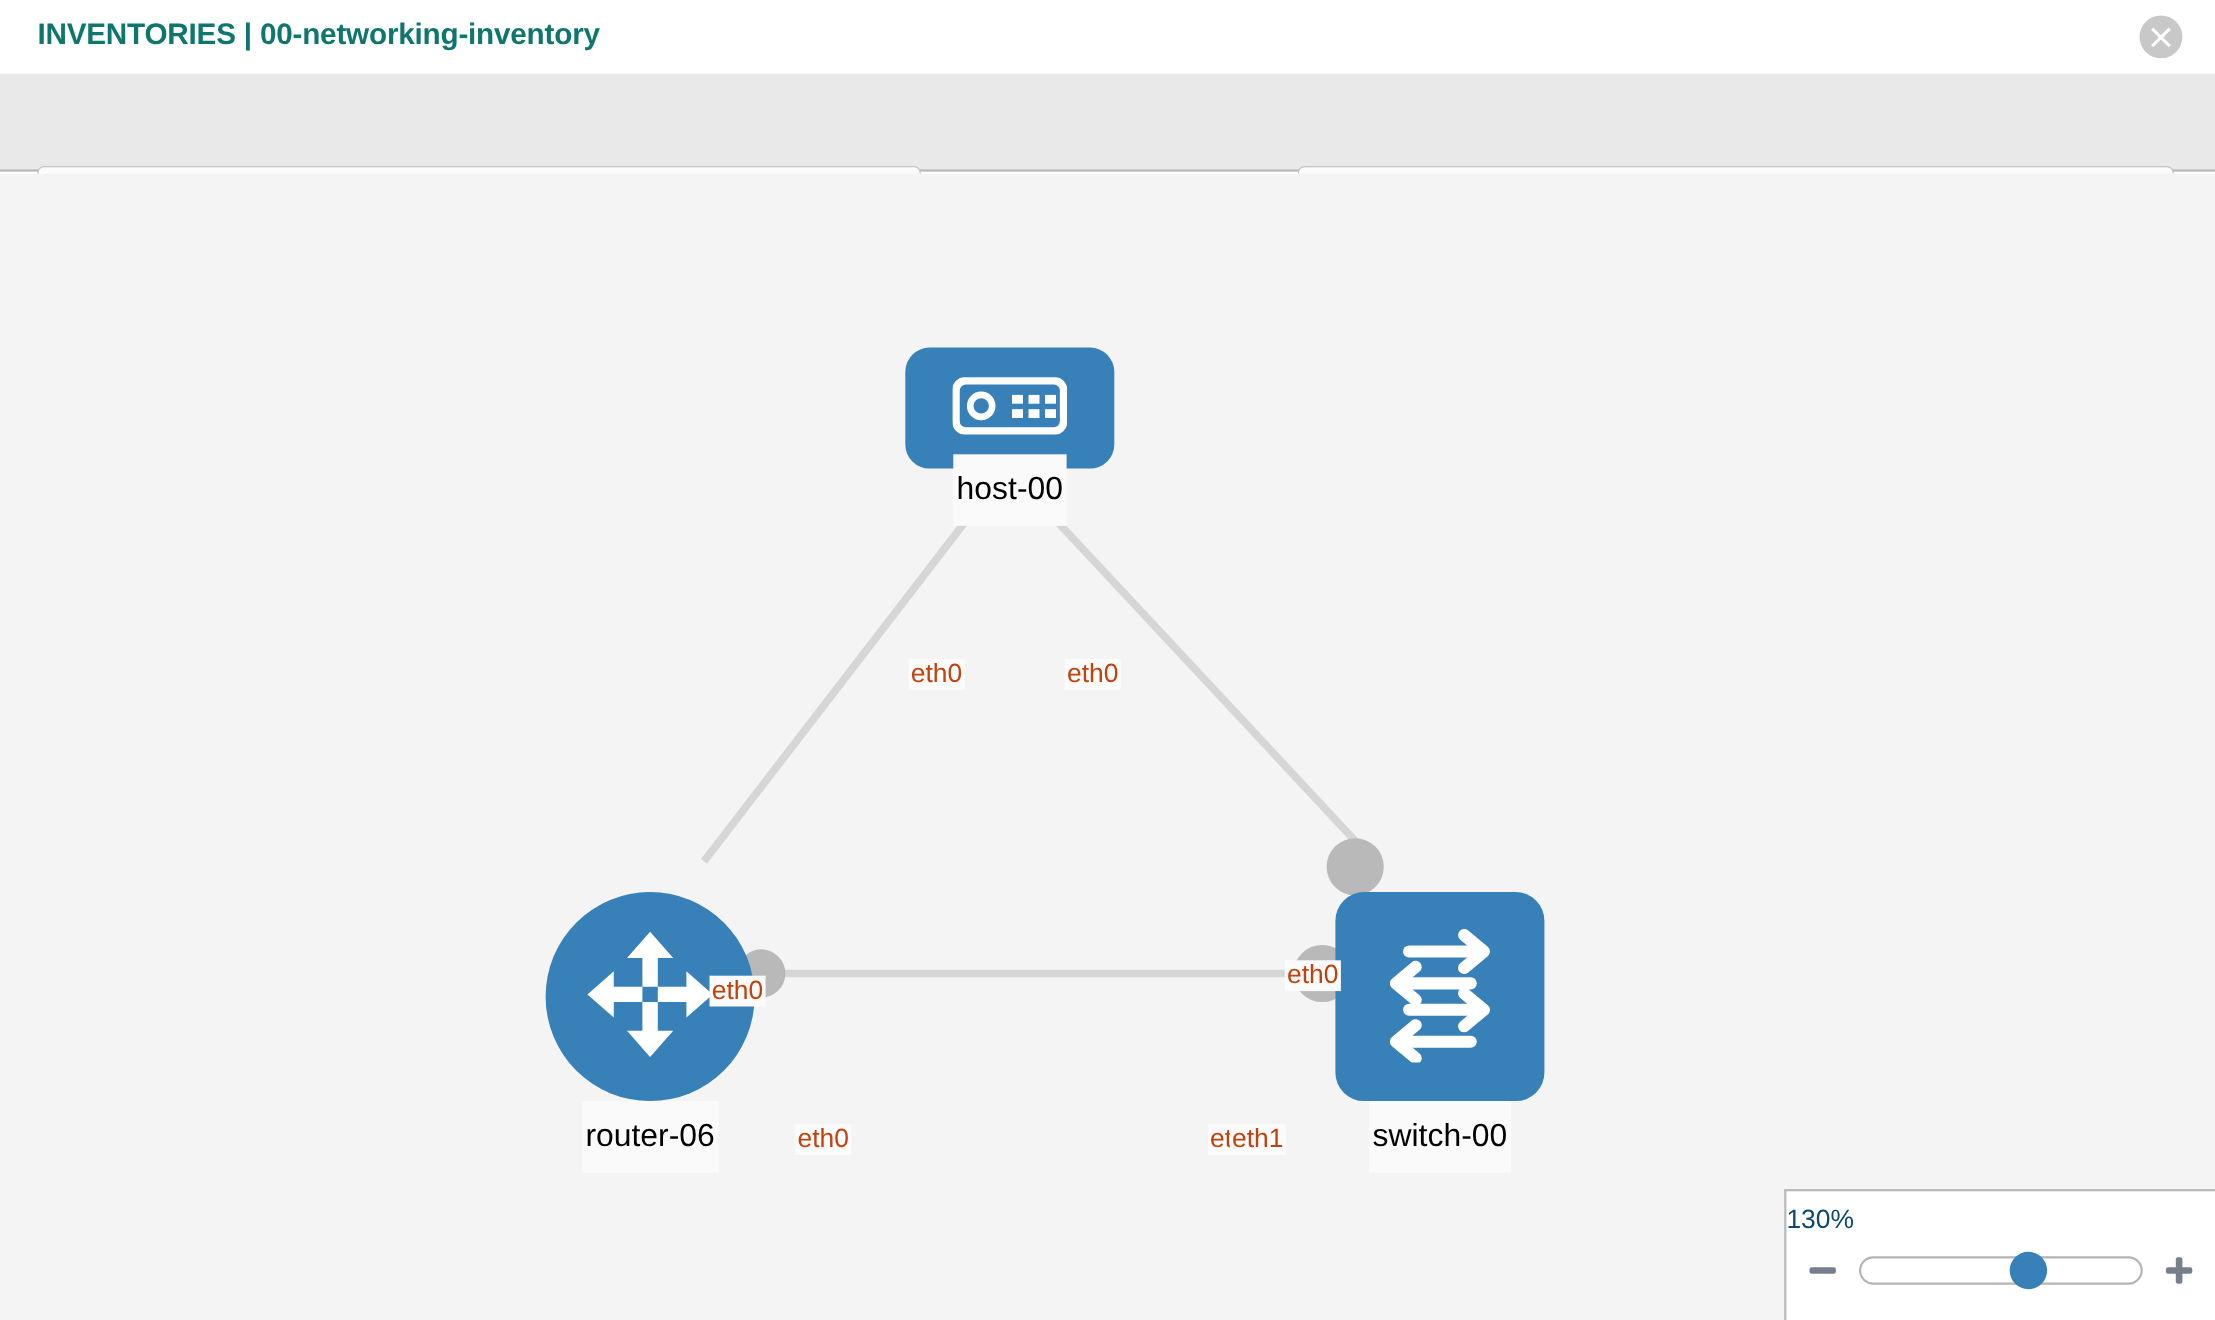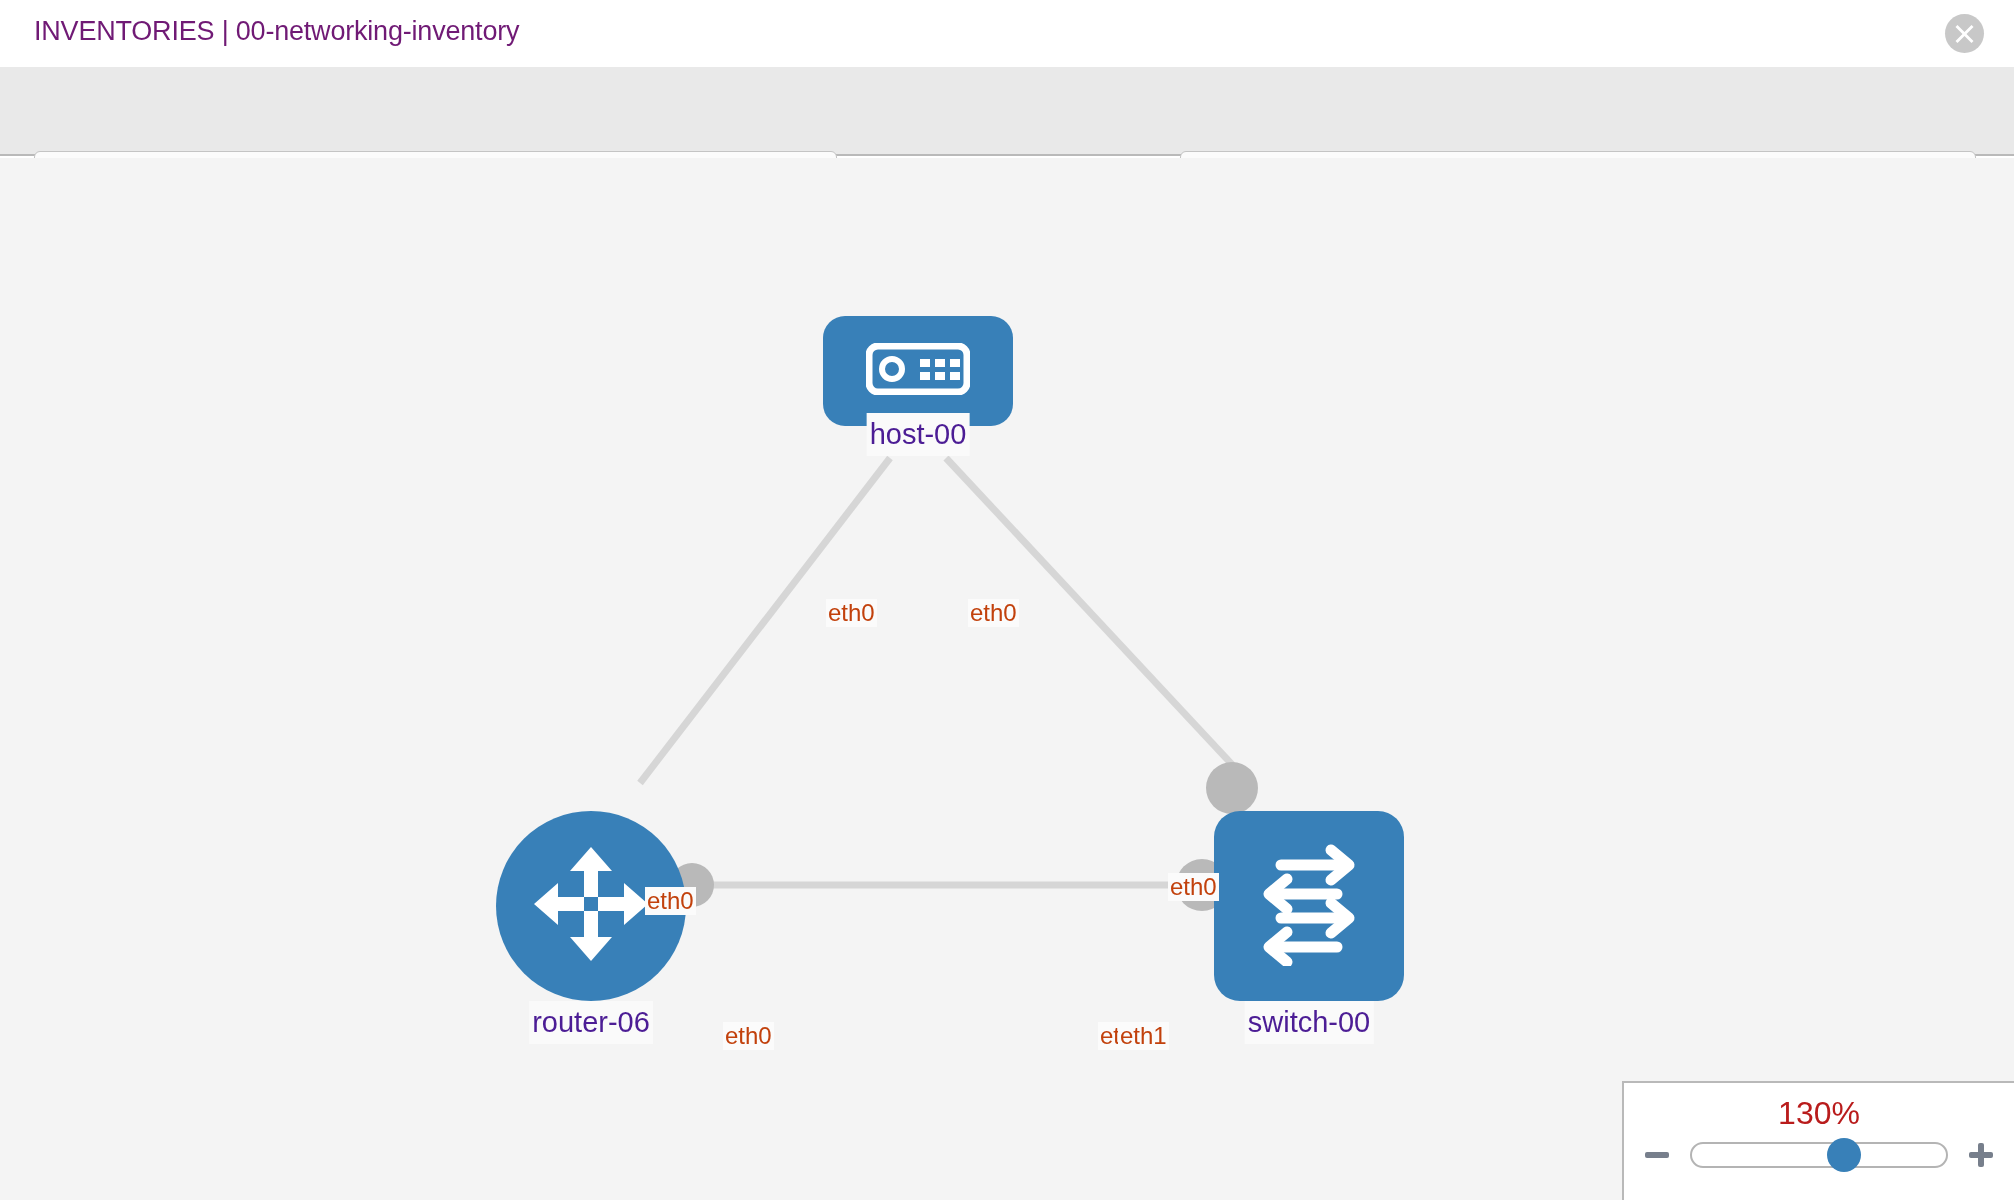--- a/index.html
+++ b/index.html
@@ -12,21 +12,21 @@
 
   #app { position: relative; width: 2014px; height: 1200px; background: #ffffff; }
 
   
   .header {
     position: absolute; left: 0; top: 0; width: 2014px; height: 67px;
     background: #ffffff;
   }
   .header-title {
     position: absolute; left: 34px; top: 16px;
-    font-size: 27px; font-weight: normal; color: #701a75;
+    font-size: 27px; font-weight: bold; color: #0f766e;
     letter-spacing: -0.2px; white-space: nowrap;
   }
   .close-btn {
     position: absolute; right: 30px; top: 14px;
     width: 39px; height: 39px; border-radius: 50%;
     background: #c8c8c8; cursor: pointer;
   }
   .close-btn svg { position: absolute; left: 0; top: 0; }
 
   
@@ -75,22 +75,22 @@
   
   .node { position: absolute; }
   .node-shape {
     position: absolute; left: 0; top: 0;
     background: #3880b8;
     display: flex; align-items: center; justify-content: center;
     cursor: pointer;
   }
   .node-label {
     position: absolute; left: 50%; transform: translateX(-50%);
-    white-space: nowrap; font-size: 29px; color: #4c1d95;
-    background: #fafafa; padding: 5px 3px;
+    white-space: nowrap; font-size: 29px; color: #000000;
+    background: #fafafa; padding: 16px 3px;
   }
 
   
   #node-host { left: 823px; top: 158px; width: 190px; height: 110px; }
   #node-host .node-shape { width: 190px; height: 110px; border-radius: 22px; }
   #node-host .node-label { top: 97px; }
 
   
   #node-router { left: 496px; top: 653px; width: 190px; height: 190px; }
   #node-router .node-shape { width: 190px; height: 190px; border-radius: 50%; }
@@ -112,21 +112,21 @@
   
   .zoom-panel {
     position: absolute; left: 1622px; top: 1081px;
     width: 392px; height: 119px;
     background: #ffffff;
     border-top: 2px solid #b9b9b9;
     border-left: 2px solid #b9b9b9;
   }
   .zoom-pct {
     position: absolute; left: 0; right: 0; top: 12px;
-    text-align: center; font-size: 32px; color: #b91c1c;
+    text-align: left; font-size: 24px; color: #0c4a6e;
   }
   .zoom-row {
     position: absolute; left: 0; right: 0; top: 52px; height: 40px;
     display: flex; align-items: center; justify-content: center; gap: 18px;
   }
   .zoom-minus, .zoom-plus {
     width: 30px; height: 30px; position: relative; cursor: pointer; flex: none;
   }
   .zoom-minus::before, .zoom-plus::before {
     content: ""; position: absolute; left: 3px; top: 12px;

